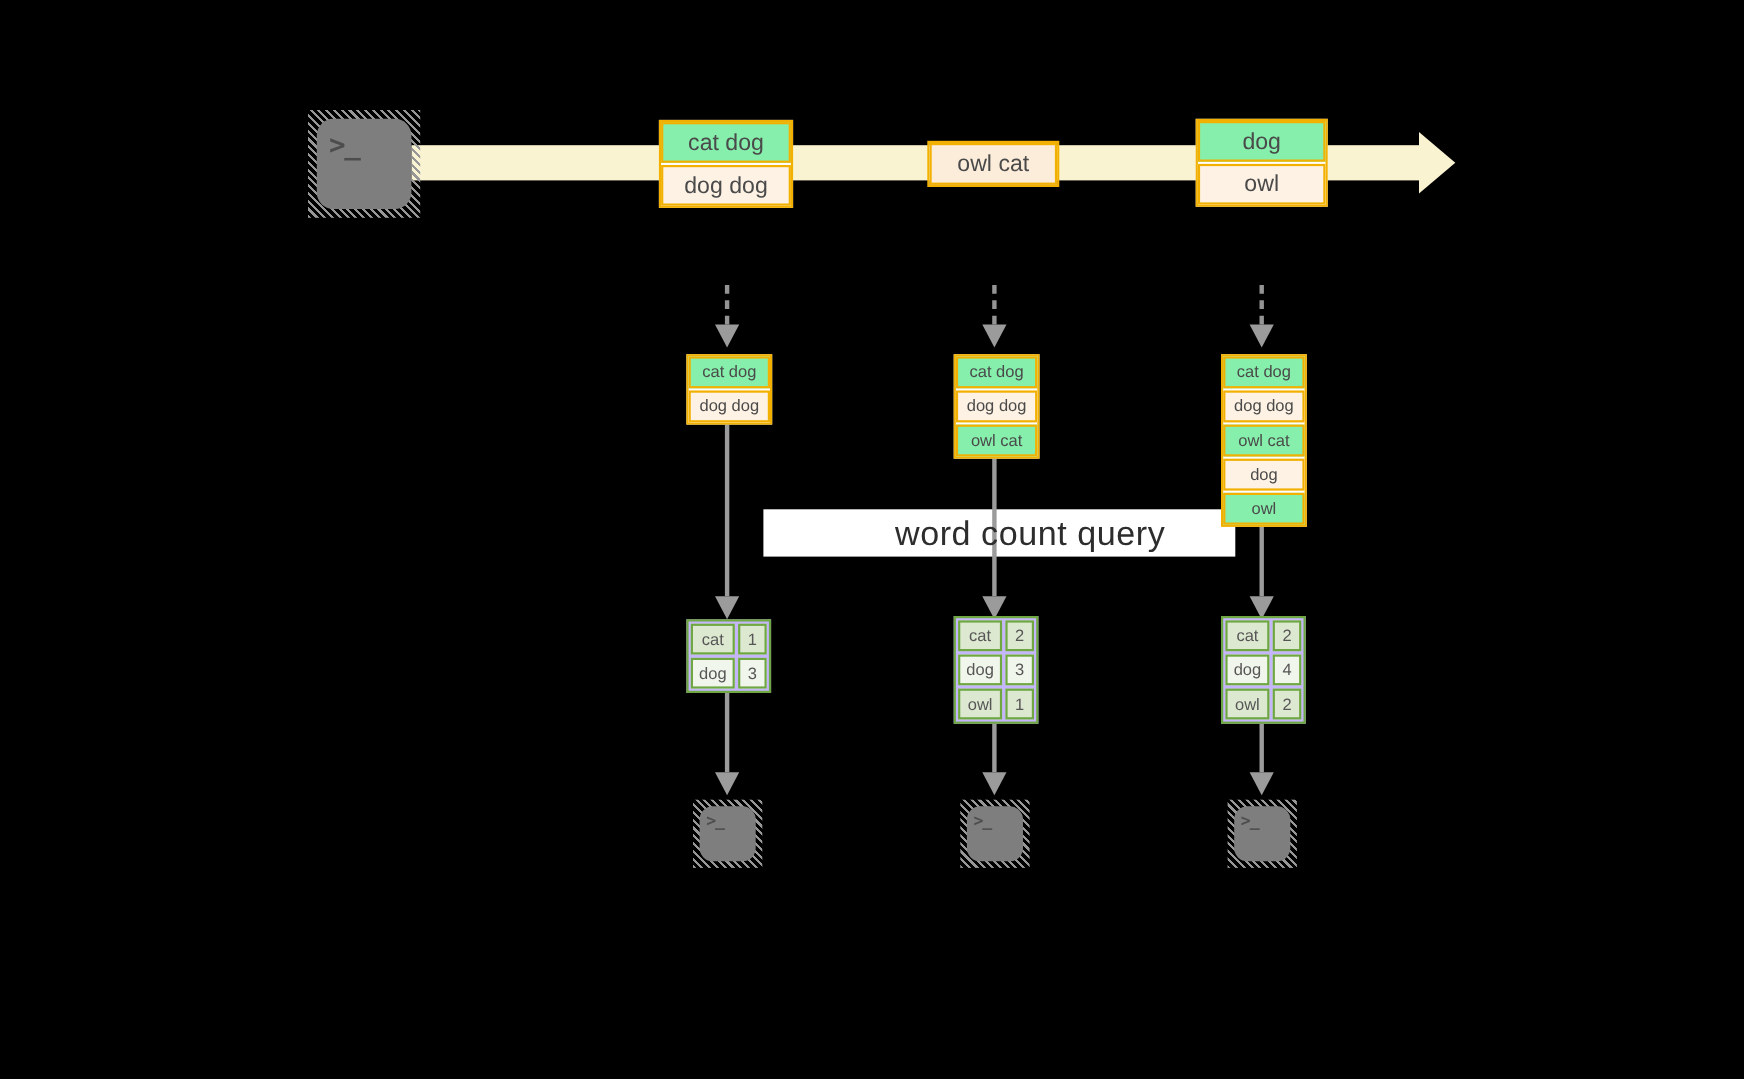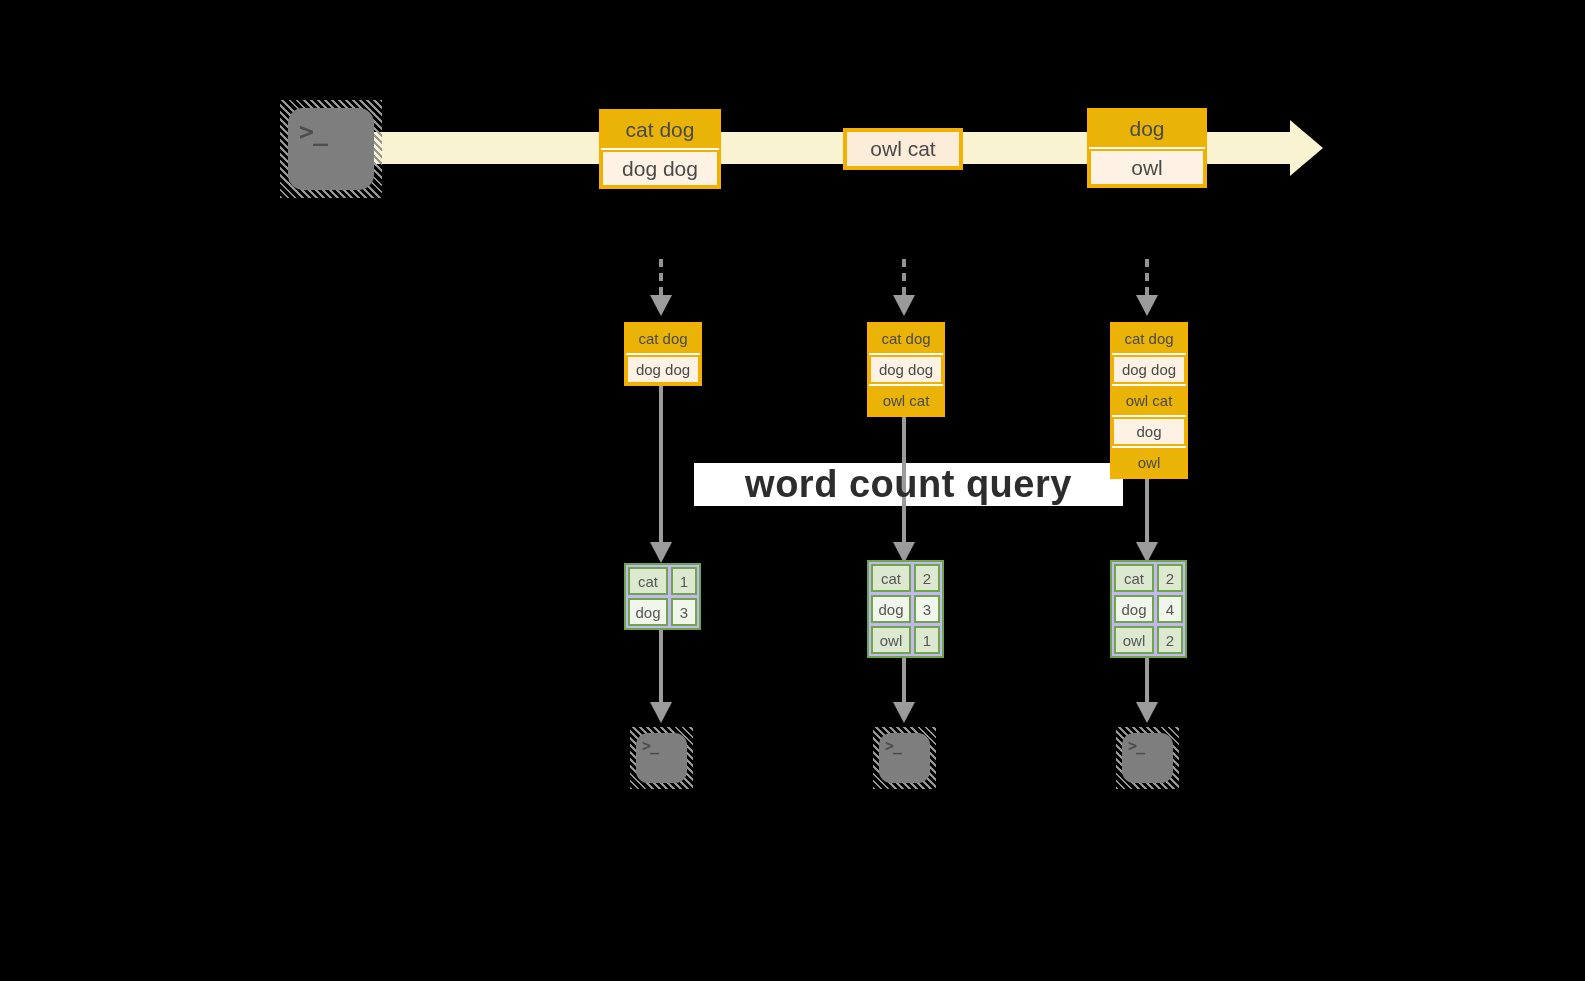--- a/index.html
+++ b/index.html
@@ -40,39 +40,39 @@
     border:2px solid #F2B100; background:#ffffff;
   }
   .ebox .row, .stack .row {
     border:2px solid #F2B100; display:flex; align-items:center; justify-content:center;
     color:#4a4a4a;
   }
   .ebox .row { height:33px; font-size:21px; }
   .ebox.single .row { height:34px; }
   .stack { width:74px; }
   .stack .row { height:25px; font-size:15px; }
-  .fa { background:#eab308; }
+  .fa { background:#86efac; }
   .fb { background:#FDF2E4; }
   .fc { background:#FCEDDA; }
 
   
   .vline { position:absolute; width:4px; background:#9B9B9B; }
   .dash  { position:absolute; width:0; border-left:4px dashed #949494; }
   .head  {
     position:absolute; width:0; height:0;
     border-left:11px solid transparent; border-right:11px solid transparent;
     border-top:21px solid #9B9B9B;
   }
 
   
   .band-bg { left:694px; top:463px; width:429px; height:43px; background:#FFFFFF; }
   .band-text {
-    left:694px; top:463px; width:429px; height:43px;
+    left:722px; top:463px; width:429px; height:43px;
     display:flex; align-items:center; justify-content:center;
-    font-size:38px; font-weight:700; color:#2d2d2d; letter-spacing:0.5px;
+    font-size:31px; font-weight:400; color:#2d2d2d; letter-spacing:0.5px;
   }
 
   
   .gtable {
     position:absolute; width:69px; padding:2px; background:#c4b5fd;
     border:2px solid #6FA843; display:grid; grid-template-columns:40px 26px; gap:3px;
   }
   .gcell {
     border:2px solid #6FA843; height:24px; display:flex; align-items:center;
     justify-content:center; font-size:15px; color:#565656;

